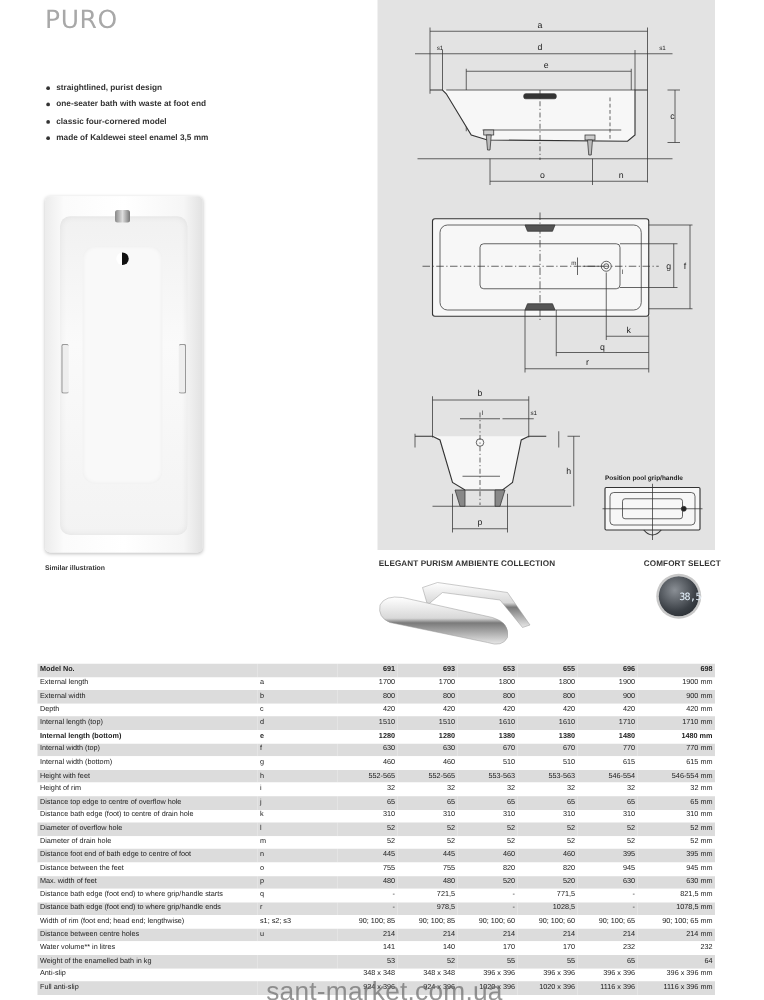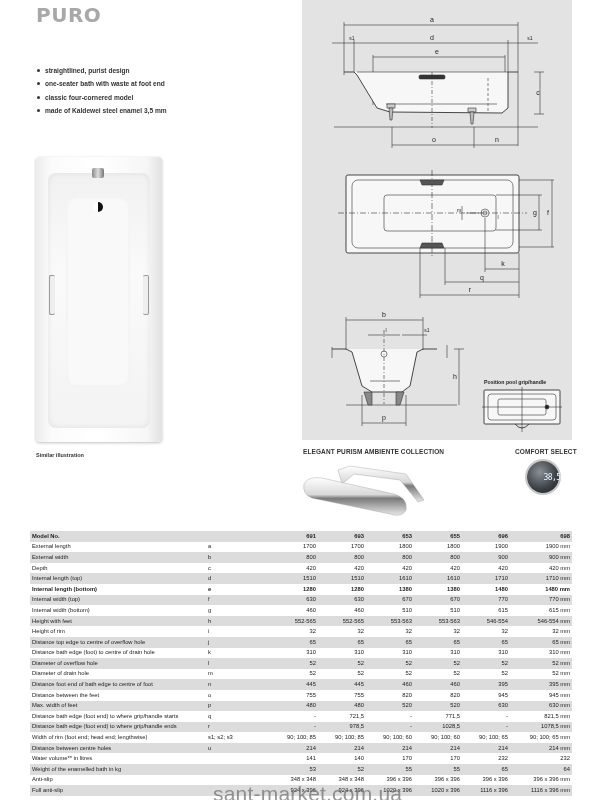--- a/index.html
+++ b/index.html
@@ -1,19 +1,19 @@
 <!DOCTYPE html>
 <html><head>
 <meta charset="utf-8">
 <style>
   * { box-sizing: border-box; margin: 0; padding: 0; }
   html, body { width: 611px; height: 800px; background: #ffffff; overflow: hidden; }
   body { position: relative; font-family: "Liberation Sans", sans-serif; color: #222; }
 
-  .title { position: absolute; left: 36px; top: 4px; font-family: "DejaVu Sans", sans-serif; font-weight: 700; color: #a8a8a8; font-size: 20px; line-height: 23px; letter-spacing: 0.5px; }
+  .title { position: absolute; left: 36px; top: 4px; font-family: "DejaVu Sans", sans-serif; font-weight: 400; color: #a8a8a8; font-size: 20px; line-height: 23px; letter-spacing: 0.5px; }
   .features { position: absolute; left: 36px; top: 64px; list-style: none; }
   .features li { font-size: 6.6px; line-height: 13.3px; color: #333; position: relative; padding-left: 9px; font-weight: bold; }
   .features li::before { content: ""; position: absolute; left: 1px; top: 5px; width: 3px; height: 3px; border-radius: 50%; background: #333; }
 
   .photo { position: absolute; left: 36px; top: 157px; width: 126px; height: 285px; background: linear-gradient(90deg, #ececec 0%, #fbfbfb 12%, #ffffff 50%, #f6f6f6 88%, #e2e2e2 100%); border-radius: 4px; box-shadow: 0 1px 3px rgba(0,0,0,0.25); }
   .photo .inner { position: absolute; left: 12px; top: 16px; right: 12px; bottom: 14px; background: linear-gradient(180deg, #f1f1f1, #fafafa 40%, #f3f3f3); border-radius: 8px; box-shadow: inset 0 0 6px rgba(0,0,0,0.08); }
   .photo .basin { position: absolute; left: 30px; top: 40px; width: 64px; height: 190px; border-radius: 10px; background: #f9f9f9; box-shadow: inset 0 0 4px rgba(0,0,0,0.06); }
   .photo .tap { position: absolute; left: 56px; top: 11px; width: 12px; height: 10px; background: linear-gradient(90deg,#888,#ddd,#777); border-radius: 2px; }
   .photo .drain { position: absolute; left: 57px; top: 45px; width: 10px; height: 10px; border-radius: 50%; background: linear-gradient(90deg, #fff 50%, #111 50%); }
   .photo .grip { position: absolute; top: 118px; width: 6px; height: 40px; border: 1.5px solid #999; border-radius: 2px; background: #eee; }

